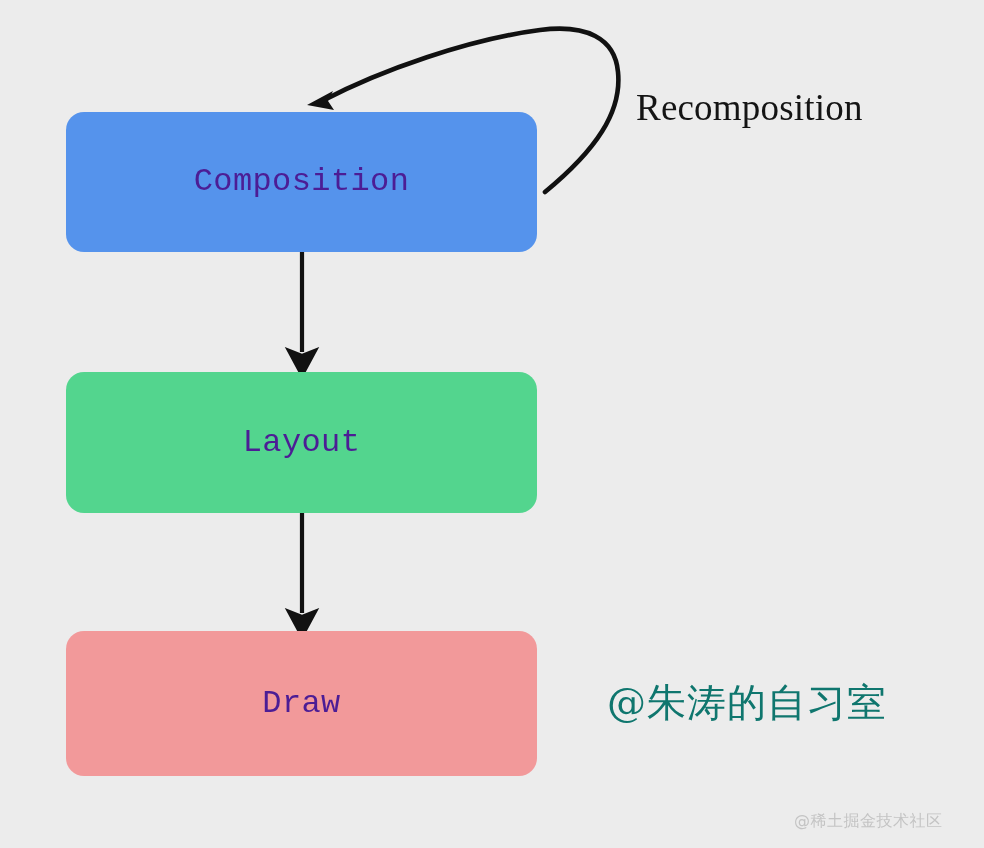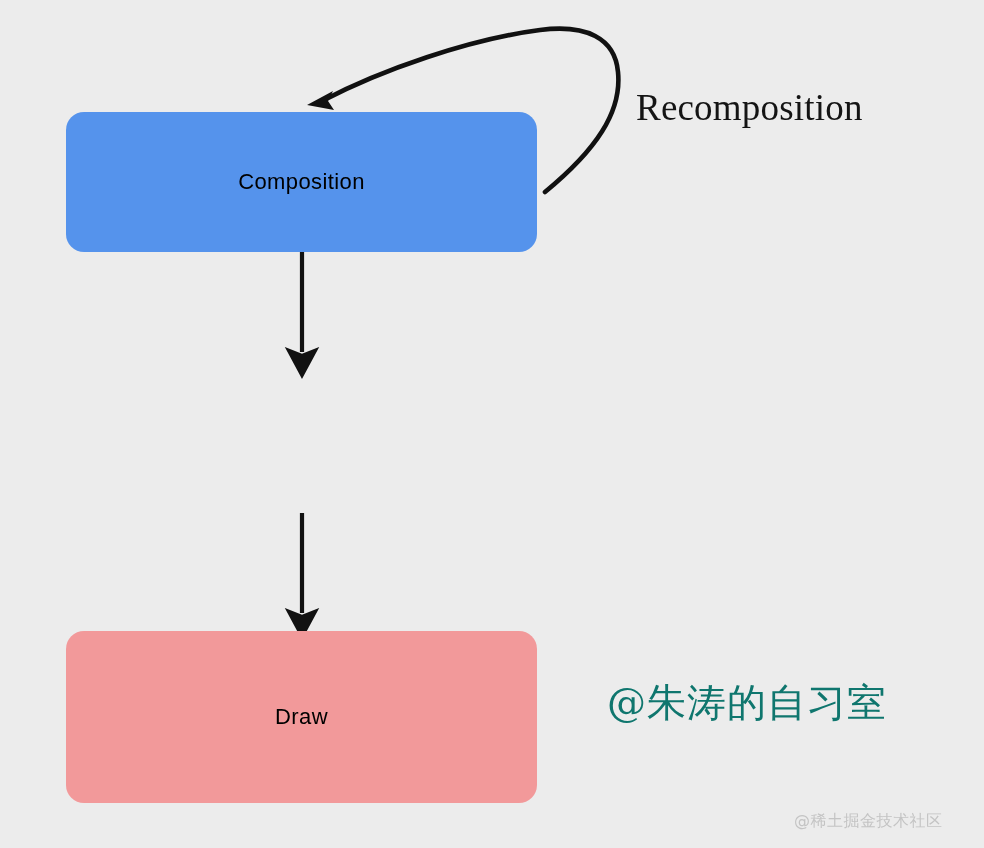--- a/index.html
+++ b/index.html
@@ -17,25 +17,25 @@
   }
   .phase-box {
     position: absolute;
     border-radius: 18px;
     display: flex;
     align-items: center;
     justify-content: center;
     box-sizing: border-box;
   }
   .phase-label {
-    color: #000000;
-    font-size: 22px;
+    color: #4c1d95;
+    font-size: 32px;
     font-weight: 400;
     letter-spacing: 0.4px;
-    font-family: Liberation Sans, sans-serif;
+    font-family: Liberation Mono, monospace;
     line-height: 1;
     user-select: none;
   }
   #box-composition {
     left: 66px;
     top: 112px;
     width: 471px;
     height: 140px;
     background: #5593ec;
   }
@@ -43,21 +43,21 @@
     left: 66px;
     top: 372px;
     width: 471px;
     height: 141px;
     background: #53d58e;
   }
   #box-draw {
     left: 66px;
     top: 631px;
     width: 471px;
-    height: 172px;
+    height: 145px;
     background: #f2999a;
   }
   #arrows-layer {
     position: absolute;
     left: 0;
     top: 0;
     width: 984px;
     height: 848px;
     pointer-events: none;
   }
@@ -122,20 +122,23 @@
                C 615,38 586,24 540,30
                C 470,39 381,70 322,101" fill="none" stroke="#111111" stroke-width="4.6" stroke-linecap="round"></path>
       <path d="M 307,105 L 333,91 L 328,101 L 334,110 Z" fill="#111111"></path>
     </g>
   </svg>
 
   <div class="phase-box" id="box-composition">
     <span class="phase-label">Composition</span>
   </div>
 
+  <div class="phase-box" id="box-layout">
+    <span class="phase-label">Layout</span>
+  </div>
 
   <div class="phase-box" id="box-draw">
     <span class="phase-label">Draw</span>
   </div>
 
   <div class="recomposition-label">Recomposition</div>
 
   <div class="author-watermark">@朱涛的自习室</div>
 
   <div class="site-watermark">@稀土掘金技术社区</div>

